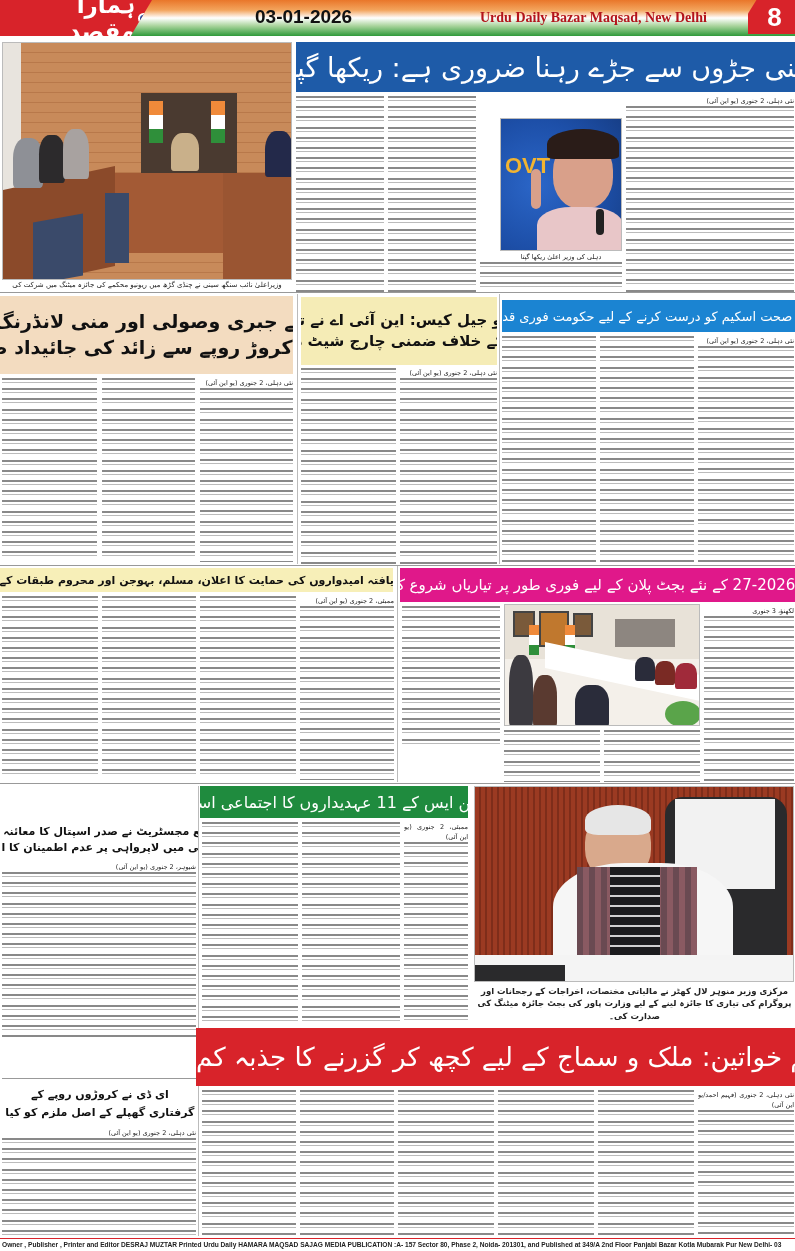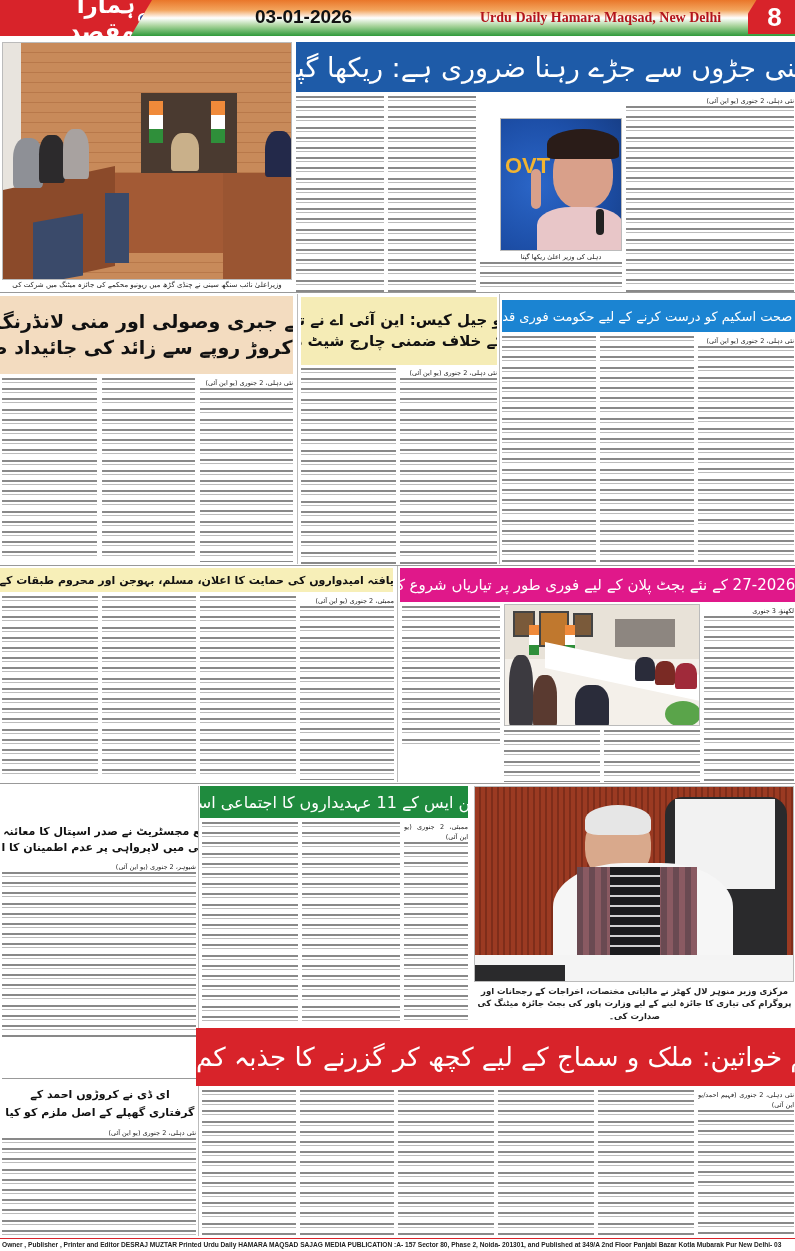--- a/index.html
+++ b/index.html
@@ -63,21 +63,21 @@
 </style>
 </head>
 <body>
 
 <div id="masthead" class="abs"></div>
 <div id="logo-block" class="abs">
   <span id="logo-text">ہمارا مقصد</span>
   <span id="logo-emblem"></span>
 </div>
 <div id="date" class="abs">03-01-2026</div>
-<div id="paper-name" class="abs">Urdu Daily Hamara Maqsad, New Delhi</div>
+<div id="paper-name" class="abs">Urdu Daily Bazar Maqsad, New Delhi</div>
 <div id="page-no" class="abs">8</div>
 
 <div class="abs photo photo-meeting1" style="left:2px;top:42px;width:290px;height:238px;">
   <div style="position:absolute;left:0;top:0;width:18px;height:238px;background:#e8e4de;"></div>
   <div style="position:absolute;left:138px;top:50px;width:96px;height:80px;background:#4a3a30;"></div>
   <div class="flag" style="left:146px;top:58px;"></div>
   <div class="flag" style="left:208px;top:58px;"></div>
   <div class="person" style="left:168px;top:90px;width:28px;height:38px;background:#c9b08a;"></div>
   <div class="desk" style="left:110px;top:130px;width:110px;height:80px;background:#a35a35;"></div>
   <div class="desk" style="left:0;top:135px;width:112px;height:100px;transform:skewY(-12deg);background:#8b4a2a;"></div>
@@ -266,21 +266,21 @@
   </div>
 <div class="abs col" style="left:300px;top:1090px;width:94px;height:146px;">
     <div class="lines"></div>
   </div>
 <div class="abs col" style="left:202px;top:1090px;width:94px;height:146px;">
     <div class="lines"></div>
   </div>
 
 <div class="rule-h" style="left:2px;top:1078px;width:194px;"></div>
 <div id="hl-digital" class="abs hl">
-  <span>ای ڈی نے کروڑوں احمد کے</span>
+  <span>ای ڈی نے کروڑوں روپے کے</span>
   <span>ڈیجیٹل گرفتاری گھپلے کے اصل ملزم کو کیا گرفتار</span>
 </div>
 <div class="abs col" style="left:2px;top:1128px;width:194px;height:108px;">
   <span class="lead">نئی دہلی، 2 جنوری (یو این آئی)</span>
   <div class="lines" style="height:100px;"></div>
 </div>
 
 <div id="imprint" class="abs">Owner , Publisher , Printer and Editor DESRAJ MUZTAR Printed Urdu Daily HAMARA MAQSAD SAJAG MEDIA PUBLICATION :A- 157 Sector 80, Phase 2, Noida- 201301, and Published at 349/A 2nd Floor Panjabi Bazar Kotla Mubarak Pur New Delhi- 03</div>
 
 </body></html>

